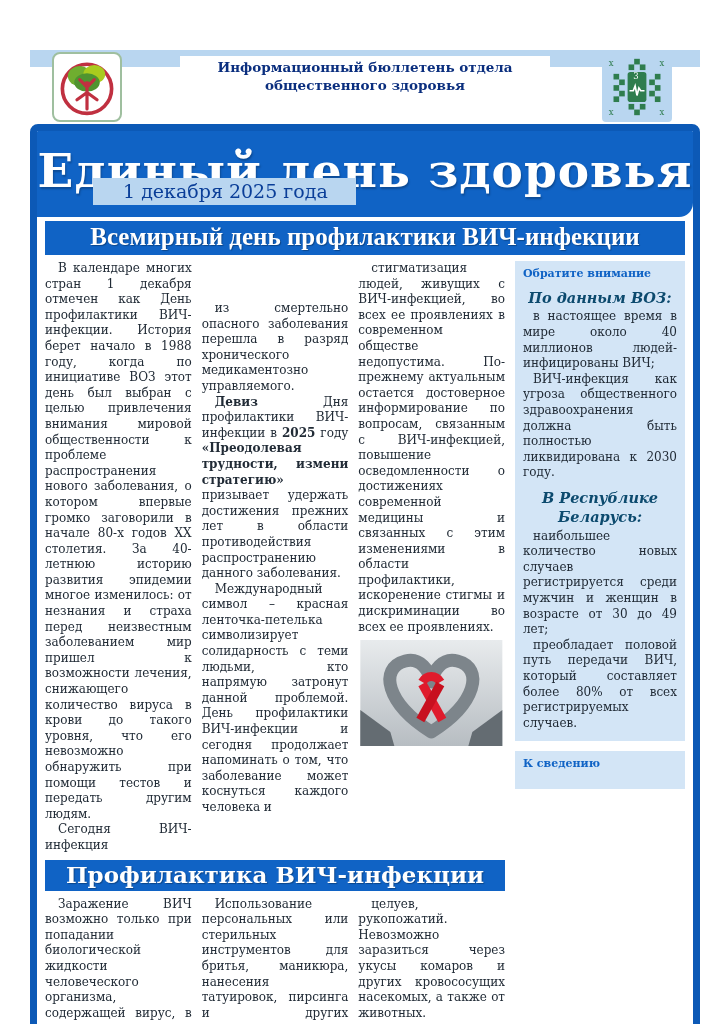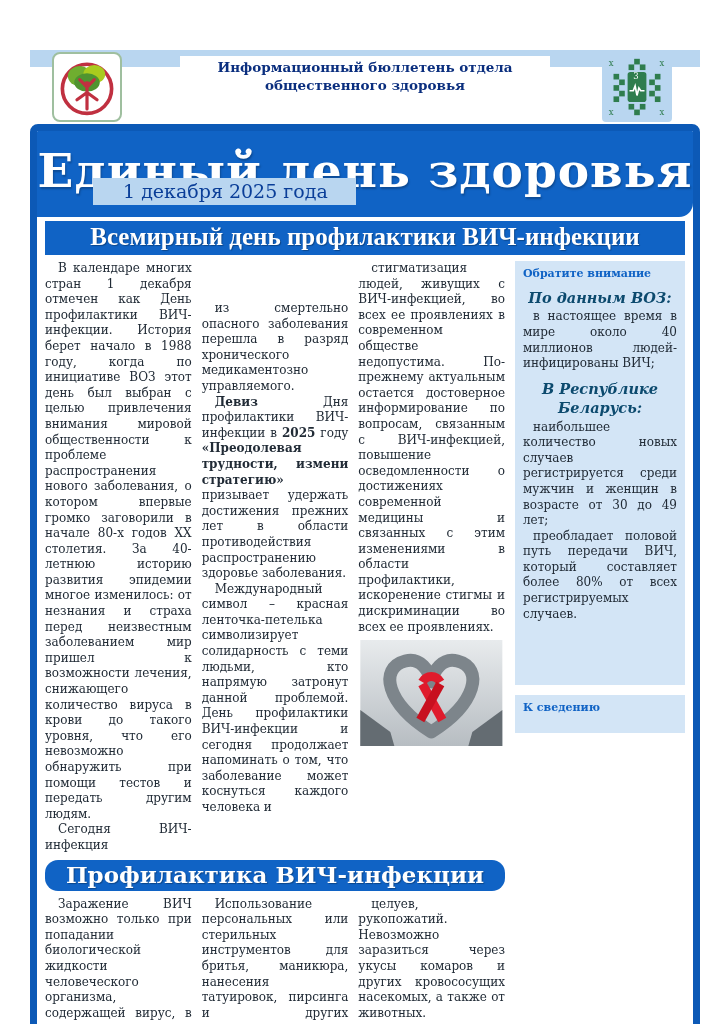--- a/index.html
+++ b/index.html
@@ -27,21 +27,21 @@
   
   .frame{position:relative;margin-top:2px;border:7px solid var(--frame);border-radius:8px 8px 30px 30px;background:#fff;overflow:hidden;}
   .title-band{position:relative;height:86px;background:var(--blue);border-radius:0 0 14px 0;}
   .main-title{color:#fff;font-weight:bold;font-size:47px;text-align:center;line-height:80px;letter-spacing:1px;text-shadow:1px 2px 2px rgba(0,0,0,.25);}
   .date-chip{position:absolute;left:56px;bottom:12px;background:var(--badge);color:#0a3e98;font-weight:normal;font-size:19px;padding:2px 28px 3px 30px;}
 
   
   .content{display:grid;grid-template-columns:1fr 1fr 1fr 170px;column-gap:10px;row-gap:6px;padding:4px 8px 16px 8px;}
   .bar{background:var(--blue);color:#fff;font-weight:bold;text-align:center;text-shadow:1px 1px 1px rgba(0,0,0,.3);}
   .bar1{grid-column:1/5;grid-row:1;font-size:25px;padding:2px 0 4px;font-family:Liberation Serif, serif;}
-  .bar2{grid-column:1/4;grid-row:3;font-size:23px;padding:1px 0 3px;align-self:end;border-radius:13px;}
+  .bar2{grid-column:1/4;grid-row:3;font-size:23px;padding:1px 0 3px;align-self:end;}
   .col{font-size:12px;line-height:1.3;text-align:justify;}
   .col p{text-indent:13px;}
   .u1{grid-column:1;grid-row:2;} .u2{grid-column:2;grid-row:2;margin-top:40px;} .u3{grid-column:3;grid-row:2;}
   .l1c{grid-column:1;grid-row:4;} .l2c{grid-column:2;grid-row:4;} .l3c{grid-column:3;grid-row:4;}
   .photo{margin-top:5px;width:100%;height:106px;display:block;}
 
   
   .sidebar{grid-column:4;grid-row:2/5;display:flex;flex-direction:column;gap:10px;}
   .sbox{background:var(--lblue);padding:7px 8px 10px;font-size:12px;line-height:1.3;}
   .sbox .stitle{color:var(--blue);font-weight:bold;font-size:11px;line-height:1.15;margin-bottom:8px;}
@@ -111,21 +111,21 @@
 
       <div class="bar bar1">Всемирный день профилактики ВИЧ-инфекции</div>
 
       <div class="col u1">
         <p>В календаре многих стран 1 декабря отмечен как День профилактики ВИЧ-инфекции. История берет начало в 1988 году, когда по инициативе ВОЗ этот день был выбран с целью привлечения внимания мировой общественности к проблеме распространения нового заболевания, о котором впервые громко заговорили в начале 80-х годов XX столетия. За 40-летнюю историю развития эпидемии многое изменилось: от незнания и страха перед неизвестным заболеванием мир пришел к возможности лечения, снижающего количество вируса в крови до такого уровня, что его невозможно обнаружить при помощи тестов и передать другим людям.</p>
         <p>Сегодня ВИЧ-инфекция</p>
       </div>
 
       <div class="col u2">
         <p>из смертельно опасного заболевания перешла в разряд хронического медикаментозно управляемого.</p>
-        <p><span style="font-weight: bold;">Девиз</span><span> Дня профилактики ВИЧ-инфекции в </span><span style="font-weight: bold;">2025</span><span> году </span><span style="font-weight: bold;">«Преодолевая трудности, измени стратегию»</span><span> призывает удержать достижения прежних лет в области противодействия распространению здоровье заболевания.</span></p>
+        <p><span style="font-weight: bold;">Девиз</span><span> Дня профилактики ВИЧ-инфекции в </span><span style="font-weight: bold;">2025</span><span> году </span><span style="font-weight: bold;">«Преодолевая трудности, измени стратегию»</span><span> призывает удержать достижения прежних лет в области противодействия распространению данного заболевания.</span></p>
         <p>Международный символ – красная ленточка-петелька символизирует солидарность с теми людьми, кто напрямую затронут данной проблемой. День профилактики ВИЧ-инфекции и сегодня продолжает напоминать о том, что заболевание может коснуться каждого человека и</p>
       </div>
 
       <div class="col u3">
         <p>стигматизация людей, живущих с ВИЧ-инфекцией, во всех ее проявлениях в современном обществе недопустима. По-прежнему актуальным остается достоверное информирование по вопросам, связанным с ВИЧ-инфекцией, повышение осведомленности о достижениях современной медицины и связанных с этим изменениями в области профилактики, искоренение стигмы и дискриминации во всех ее проявлениях.</p>
         <svg class="photo" viewBox="0 0 142 106">
           <defs>
             <linearGradient id="pbg" x1="0" y1="0" x2="0" y2="1">
               <stop offset="0" stop-color="#e8ebed"></stop>
                 <stop offset="1" stop-color="#b7bdc2"></stop>
@@ -156,20 +156,21 @@
       <div class="col l3c">
         <p>целуев, рукопожатий. Невозможно заразиться через укусы комаров и других кровососущих насекомых, а также от животных.</p>
 
       </div>
 
       <div class="sidebar">
         <div class="sbox sbox1">
           <div class="stitle">Обратите внимание</div>
           <div class="ssub">По данным ВОЗ:</div>
           <p>в настоящее время в мире около 40 миллионов людей-инфицированы ВИЧ;</p>
+          <p>ВИЧ-инфекция как угроза общественного здравоохранения должна быть полностью ликвидирована к 2030 году.</p>
           <div class="ssub">В Республике Беларусь:</div>
           <p>наибольшее количество новых случаев регистрируется среди мужчин и женщин в возрасте от 30 до 49 лет;</p>
           <p>преобладает половой путь передачи ВИЧ, который составляет более 80% от всех регистрируемых случаев.</p>
         </div>
         <div class="sbox sbox2">
           <div class="stitle">К сведению</div>
 
         </div>
       </div>
 

